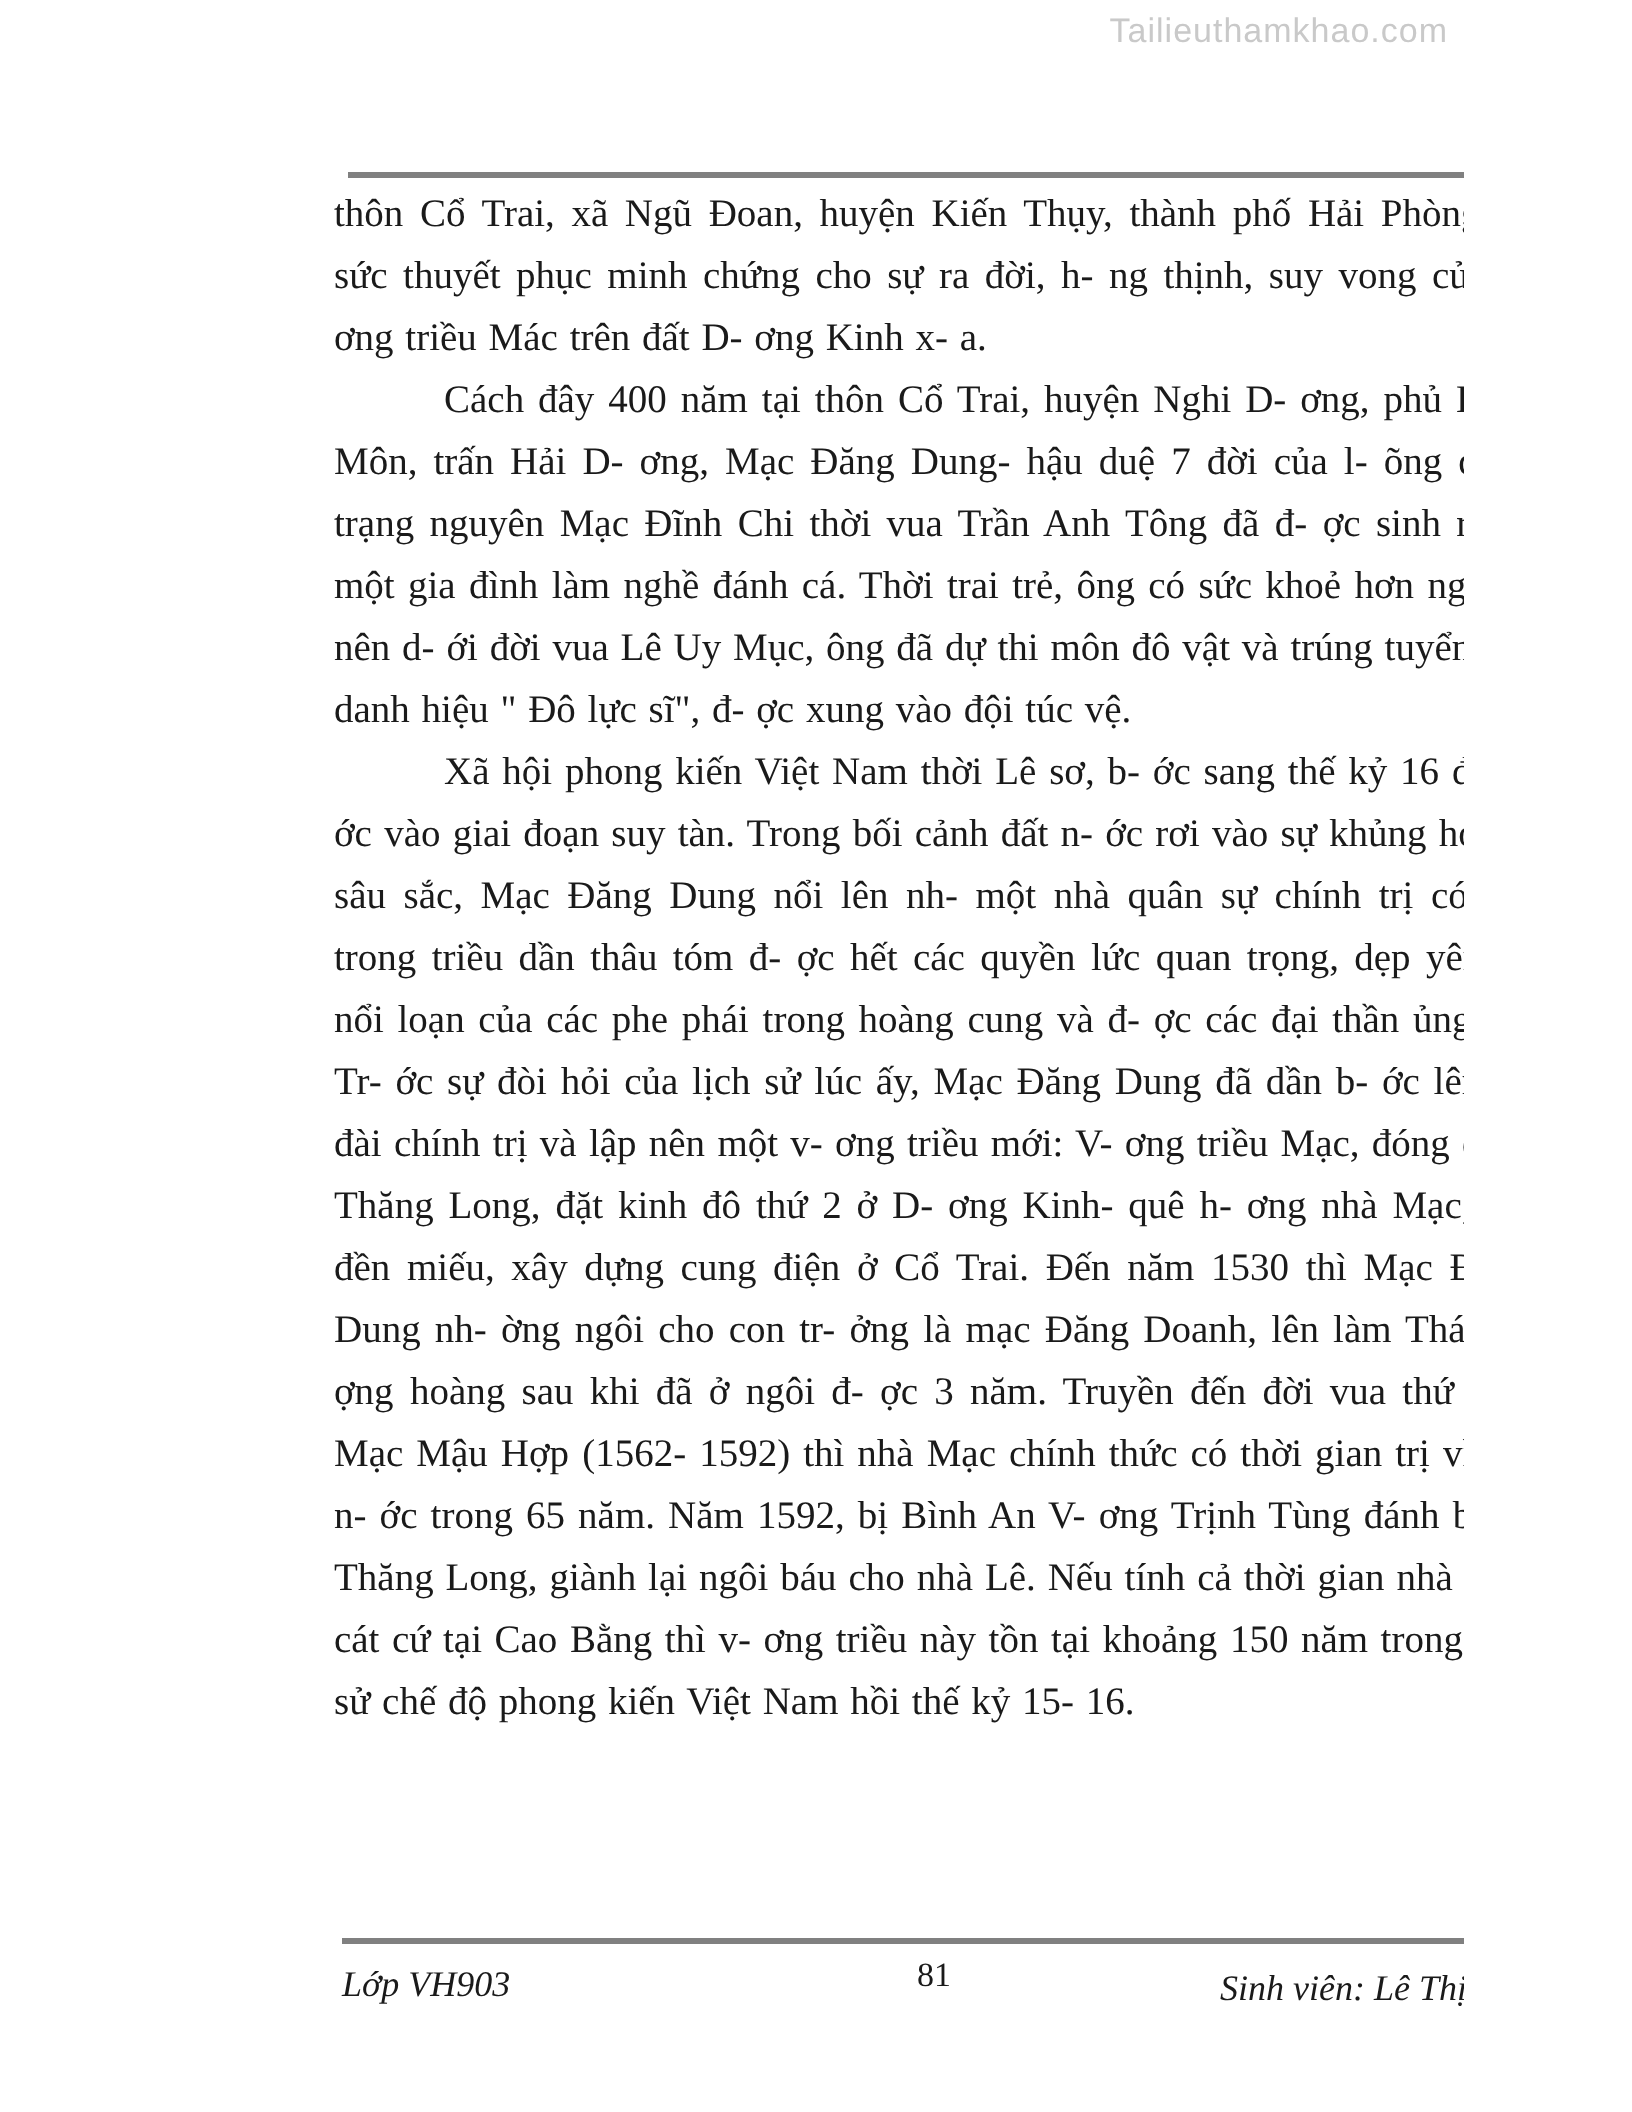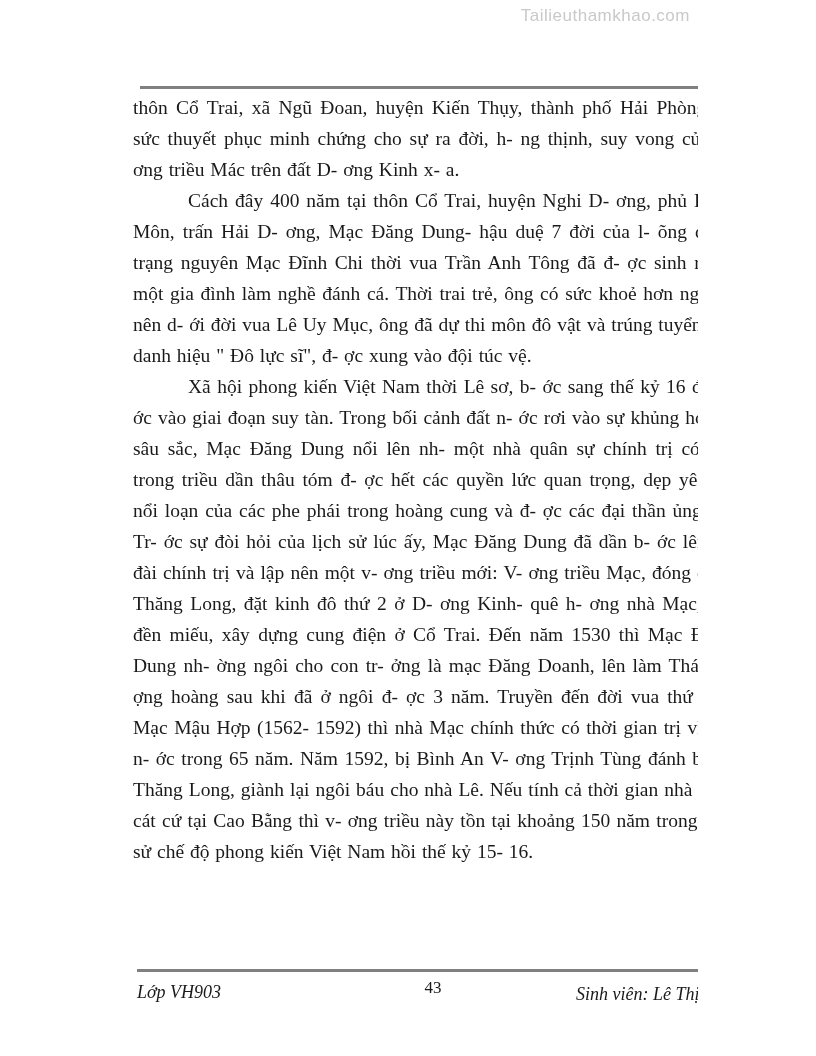--- a/index.html
+++ b/index.html
@@ -8,20 +8,21 @@
     background: #ffffff;
   }
   .page {
     position: relative;
     width: 698px;
     height: 1056px;
     background: #ffffff;
     overflow: hidden;
     font-family: "Liberation Serif", serif;
     color: #1a1a1a;
+    margin-left: 34px;
   }
   .watermark {
     position: absolute;
     top: 6px;
     right: 8px;
     font-family: "Liberation Sans", sans-serif;
     font-size: 17px;
     color: #c9c9c9;
     letter-spacing: 0.5px;
   }
@@ -116,17 +117,17 @@
   <div class="doc-body">
       <p class="para no-indent">thôn Cổ Trai, xã Ngũ Đoan, huyện Kiến Thụy, thành phố Hải Phòng có sức thuyết phục minh chứng cho sự ra đời, h- ng thịnh, suy vong của v- ơng triều Mác trên đất D- ơng Kinh x- a.</p>
       <p class="para">Cách đây 400 năm tại thôn Cổ Trai, huyện Nghi D- ơng, phủ Kinh Môn, trấn Hải D- ơng, Mạc Đăng Dung- hậu duệ 7 đời của l- õng quốc trạng nguyên Mạc Đĩnh Chi thời vua Trần Anh Tông đã đ- ợc sinh ra từ một gia đình làm nghề đánh cá. Thời trai trẻ, ông có sức khoẻ hơn ng- ời, nên d- ới đời vua Lê Uy Mục, ông đã dự thi môn đô vật và trúng tuyển với danh hiệu " Đô lực sĩ", đ- ợc xung vào đội túc vệ.</p>
       <p class="para">Xã hội phong kiến Việt Nam thời Lê sơ, b- ớc sang thế kỷ 16 đã b- ớc vào giai đoạn suy tàn. Trong bối cảnh đất n- ớc rơi vào sự khủng hoảng sâu sắc, Mạc Đăng Dung nổi lên nh- một nhà quân sự chính trị có tài, trong triều dần thâu tóm đ- ợc hết các quyền lức quan trọng, dẹp yên sự nổi loạn của các phe phái trong hoàng cung và đ- ợc các đại thần ủng hộ. Tr- ớc sự đòi hỏi của lịch sử lúc ấy, Mạc Đăng Dung đã dần b- ớc lên vũ đài chính trị và lập nên một v- ơng triều mới: V- ơng triều Mạc, đóng đô ở Thăng Long, đặt kinh đô thứ 2 ở D- ơng Kinh- quê h- ơng nhà Mạc, lập đền miếu, xây dựng cung điện ở Cổ Trai. Đến năm 1530 thì Mạc Đăng Dung nh- ờng ngôi cho con tr- ởng là mạc Đăng Doanh, lên làm Thái th- ợng hoàng sau khi đã ở ngôi đ- ợc 3 năm. Truyền đến đời vua thứ 5 là Mạc Mậu Hợp (1562- 1592) thì nhà Mạc chính thức có thời gian trị vì đất n- ớc trong 65 năm. Năm 1592, bị Bình An V- ơng Trịnh Tùng đánh bại ở Thăng Long, giành lại ngôi báu cho nhà Lê. Nếu tính cả thời gian nhà Mạc cát cứ tại Cao Bằng thì v- ơng triều này tồn tại khoảng 150 năm trong lịch sử chế độ phong kiến Việt Nam hồi thế kỷ 15- 16.</p>
     </div>
 
   <div class="footer-rule"></div>
 
   <div class="doc-footer">
     <span class="footer-left">Lớp VH903</span>
-    <span class="footer-page-number">43</span>
+    <span class="footer-page-number">81</span>
     <span class="footer-right">Sinh viên: Lê Thị Bồn</span>
   </div>
 
 </div>
 
 </body></html>

